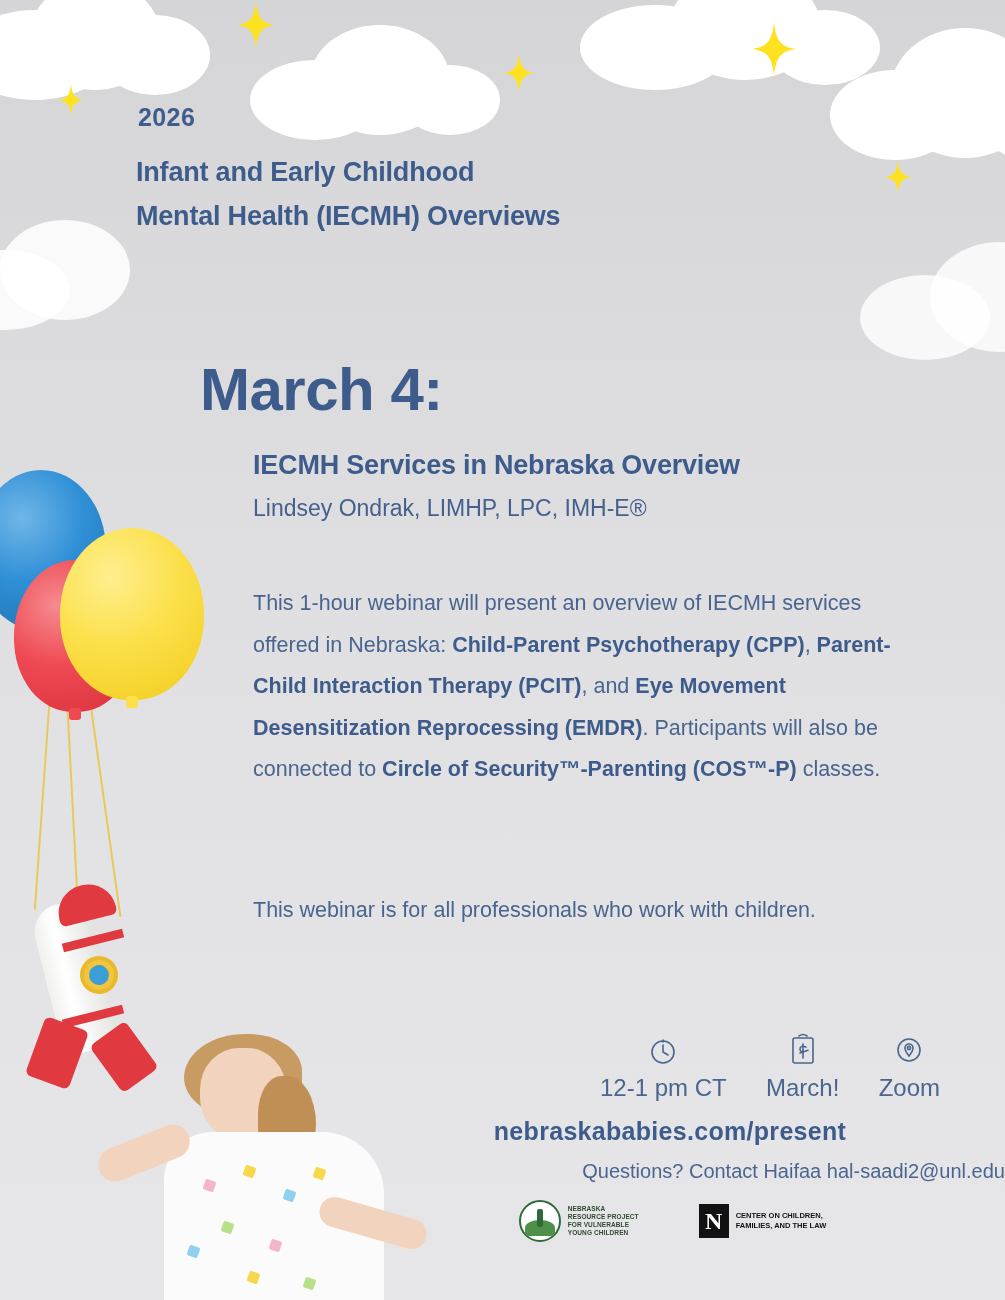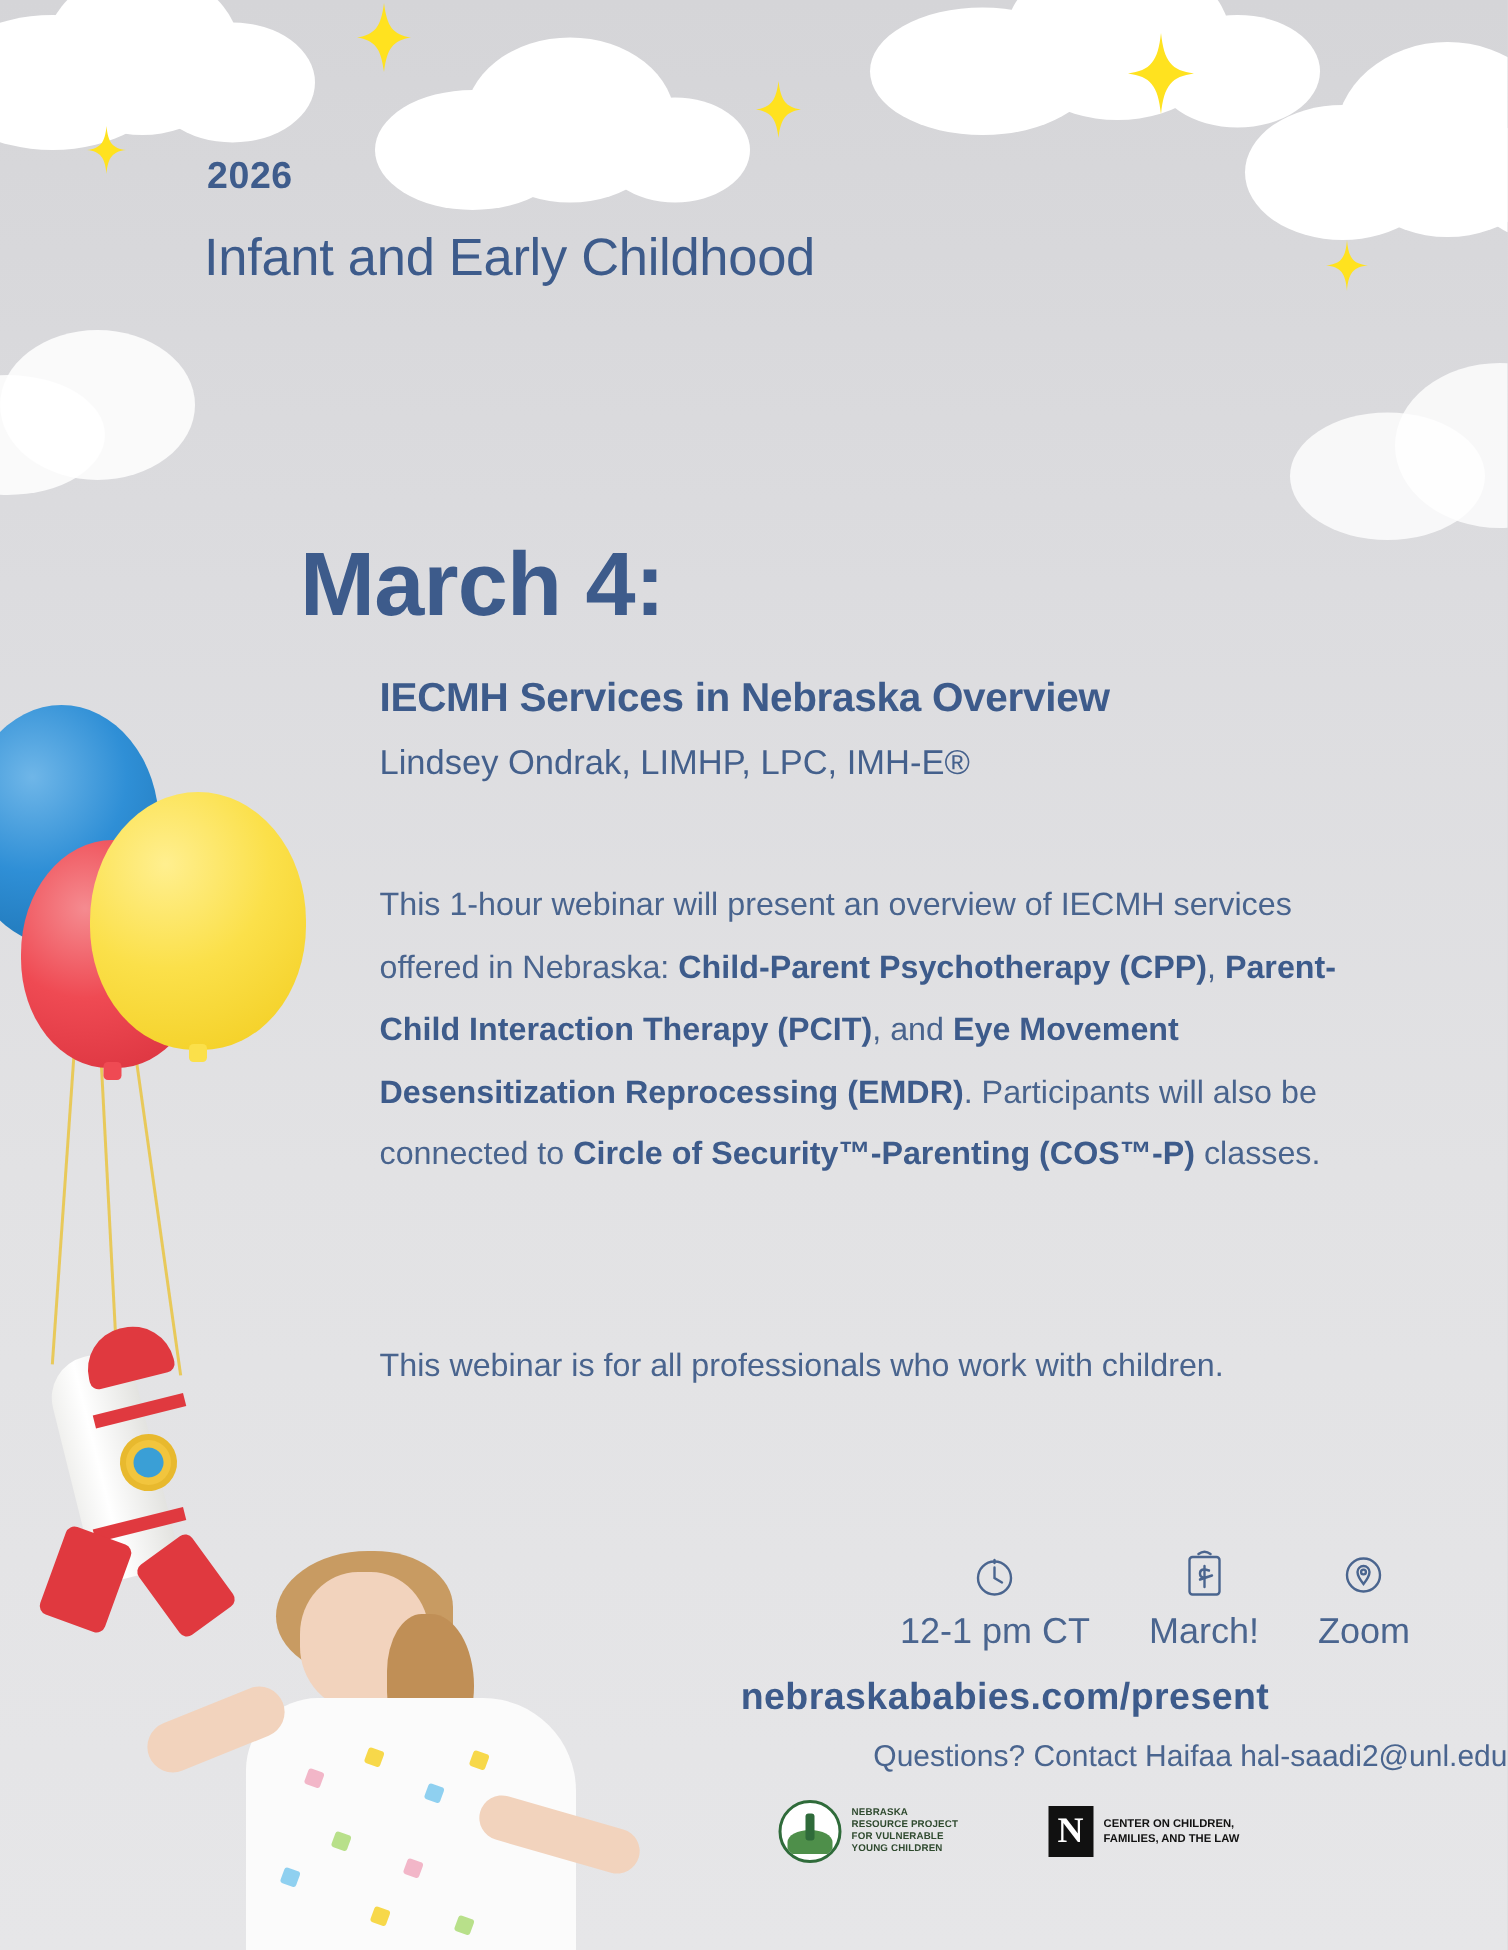--- a/index.html
+++ b/index.html
@@ -42,23 +42,23 @@
     top: 103px;
     font-size: 25px;
     font-weight: bold;
     color: #3e5c8c;
     letter-spacing: .4px;
   }
   .main-title {
     position: absolute;
     left: 136px;
     top: 150px;
-    font-size: 35px;
+    font-size: 27px;
     line-height: 44px;
-    font-weight: normal;
+    font-weight: bold;
     color: #3d5b8b;
     letter-spacing: -0.2px;
   }
   .date {
     position: absolute;
     left: 200px;
     top: 355px;
     font-size: 60px;
     font-weight: bold;
     color: #3d5b8b;
@@ -382,20 +382,21 @@
       <div class="star-dot" style="left:70px; top:206px; background:#8fd0f0;"></div>
       <div class="star-dot" style="left:130px; top:232px; background:#f7d84a;"></div>
       <div class="star-dot" style="left:186px; top:238px; background:#b8e08a;"></div>
     </div>
   </div>
 
   <div class="year">2026</div>
 
   <div class="main-title">
     <div>Infant and Early Childhood</div>
+    <div>Mental Health (IECMH) Overviews</div>
   </div>
 
   <div class="date">March 4:</div>
 
   <div class="session-title">IECMH Services in Nebraska Overview</div>
   <div class="presenter">Lindsey Ondrak, LIMHP, LPC, IMH-E®</div>
 
   <div class="body-copy" id="description"><span>This 1-hour webinar will present an overview of IECMH services offered in Nebraska: </span><b>Child-Parent Psychotherapy (CPP)</b><span>, </span><b>Parent-Child Interaction Therapy (PCIT)</b><span>, and </span><b>Eye Movement Desensitization Reprocessing (EMDR)</b><span>. Participants will also be connected to </span><b>Circle of Security™-Parenting (COS™-P)</b><span> classes.</span></div>
 
   <div class="closing">This webinar is for all professionals who work with children.</div>

